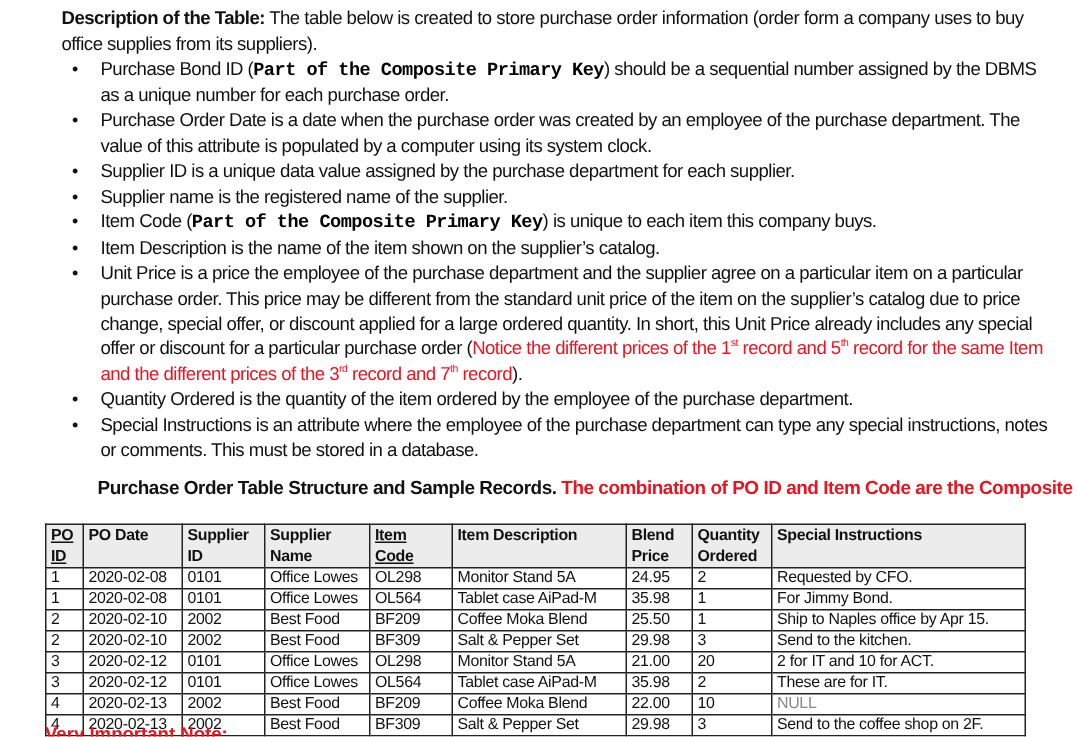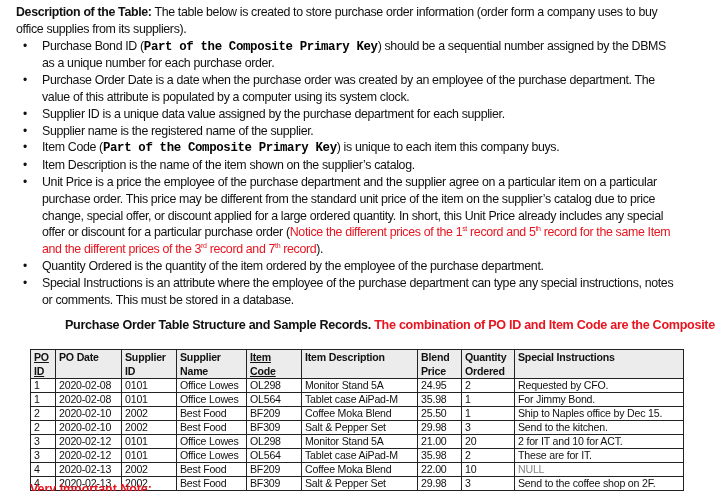--- a/index.html
+++ b/index.html
@@ -1,20 +1,20 @@
 <!DOCTYPE html>
 <html><head>
 <meta charset="utf-8">
 <style>
   html, body { margin: 0; padding: 0; background: #ffffff; }
   body {
     width: 717px; height: 491px; overflow: hidden; position: relative;
     font-family: "Liberation Sans", sans-serif; color: #111;
   }
-  .page { position: absolute; left: 16px; top: 4px; width: 660px; font-size: 12.4px; line-height: 16.8px; letter-spacing: -0.35px; }
+  .page { position: absolute; left: 41px; top: 4px; width: 660px; font-size: 12.4px; line-height: 16.8px; letter-spacing: -0.35px; }
   .intro { margin: 0; }
   .intro b { font-weight: bold; }
   .red { color: #e8141f; }
   .redb { color: #000000; font-weight: bold; font-family: Liberation Mono, monospace; }
   ul.bullets { list-style: none; margin: 0; padding: 0 0 0 26px; }
   ul.bullets li { position: relative; padding-left: 0; margin: 0; }
   ul.bullets li .dot { position: absolute; left: -19px; top: 0; font-size: 12px; }
   sup { font-size: 7px; line-height: 0; vertical-align: super; }
 
   .tbl-title { position: absolute; left: 30px; top: 318px; width: 660px; font-size: 12.6px; font-weight: bold; letter-spacing: -0.3px; white-space: nowrap; margin-left: 35px; }
@@ -98,21 +98,21 @@
     </tr>
     <tr>
       <td>2</td>
         <td>2020-02-10</td>
         <td>2002</td>
         <td>Best Food</td>
         <td>BF209</td>
         <td>Coffee Moka Blend</td>
         <td>25.50</td>
         <td>1</td>
-        <td>Ship to Naples office by Dec 15.</td>
+        <td>Ship to Naples office by Apr 15.</td>
     </tr>
     <tr>
       <td>2</td>
         <td>2020-02-10</td>
         <td>2002</td>
         <td>Best Food</td>
         <td>BF309</td>
         <td>Salt &amp; Pepper Set</td>
         <td>29.98</td>
         <td>3</td>

